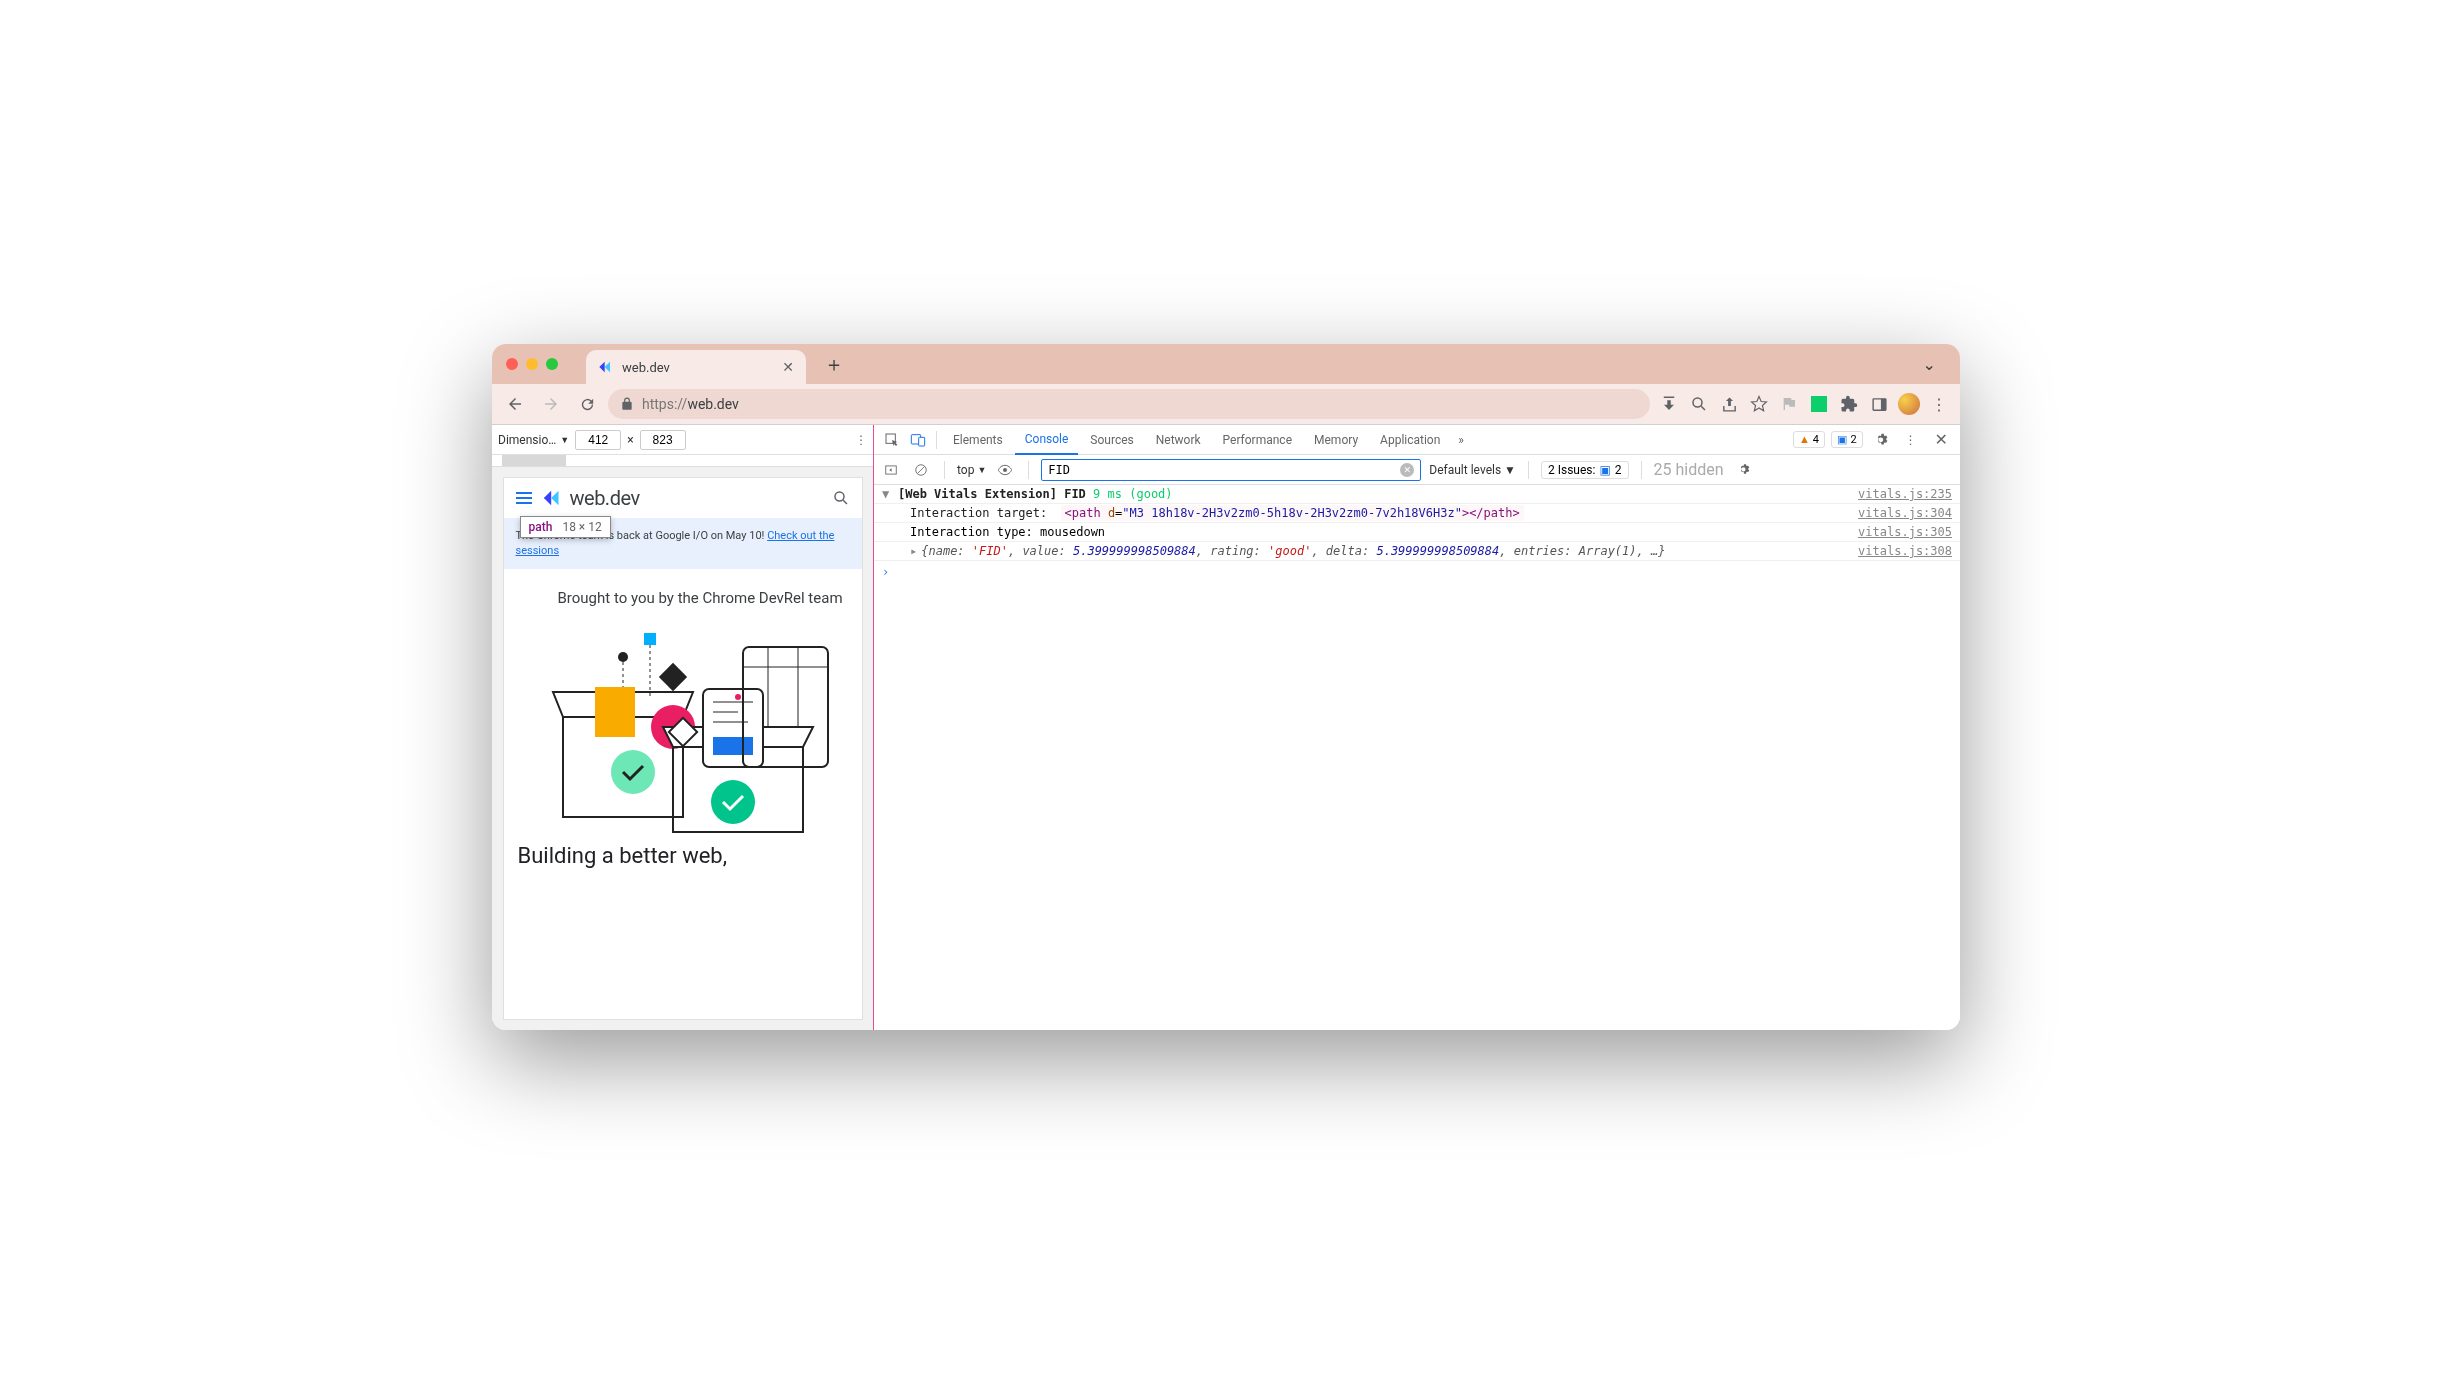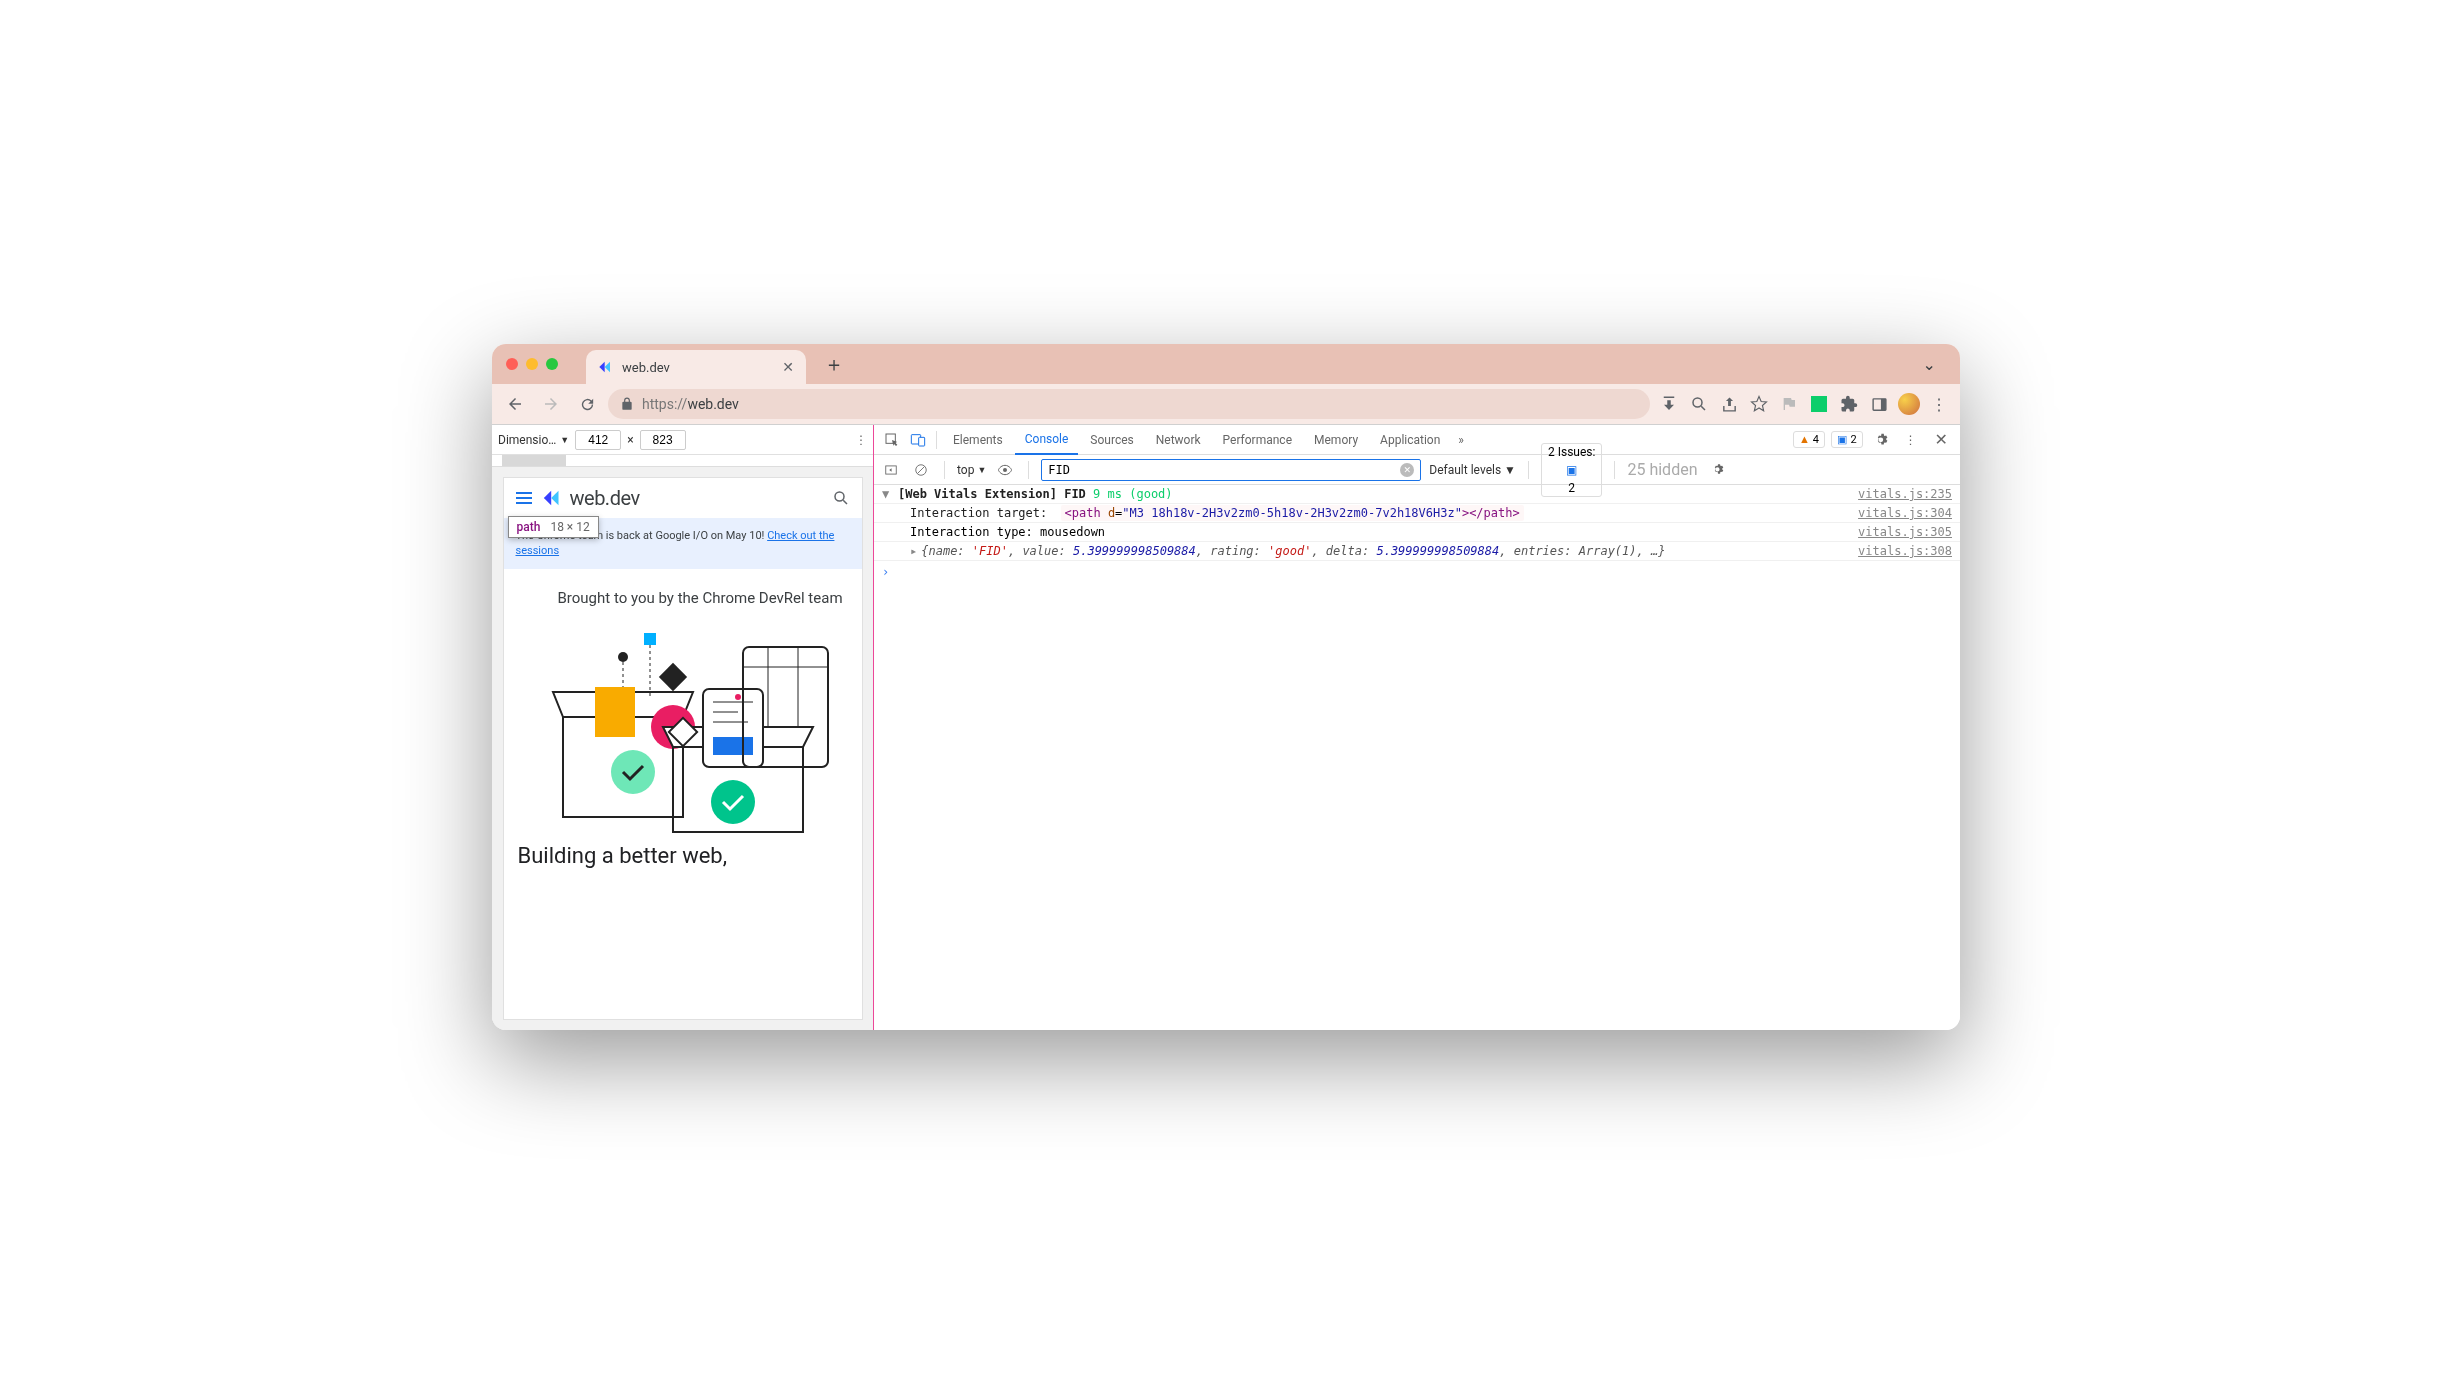--- a/index.html
+++ b/index.html
@@ -149,21 +149,21 @@
   padding: 8px 12px;
   position: relative;
 }
 .hamburger { display:flex; flex-direction:column; gap:3px; }
 .hamburger span { width:16px; height:2px; background:#1a73e8; }
 .webdev-logo { display:flex; align-items:center; gap:6px; }
 .webdev-logo .txt { font-size:20px; color:#3c4043; letter-spacing:-0.5px; }
 .search-icn { margin-left:auto; color:#5f6368; width:18px; height:18px; }
 .tooltip {
   position: absolute;
-  left: 4px; top: 38px;
+  left: 16px; top: 38px;
   background: #fff;
   border: 1px solid #888;
   box-shadow: 0 2px 6px rgba(0,0,0,0.25);
   padding: 3px 8px;
   font-size: 12px;
   display: flex;
   gap: 10px;
   align-items: center;
 }
 .tooltip .el { color: #881280; font-weight: 500; }
@@ -250,21 +250,21 @@
   font-family: Menlo, monospace;
 }
 .clear-x {
   width: 14px; height: 14px; border-radius: 50%; background: #bbb;
   color: #fff; display:flex; align-items:center; justify-content:center;
   font-size: 9px; cursor: pointer;
 }
 .levels { display:flex; align-items:center; gap:3px; cursor:pointer; font-size:12px; color:#333; }
 .issues-btn {
   border: 1px solid #ddd; border-radius: 3px; padding: 1px 6px;
-  display:flex; align-items:center; gap:4px; cursor:pointer; font-size:12px;flex-direction:column;
+  display:flex; align-items:center; gap:4px; cursor:pointer; font-size:12px;
 }
 .issues-btn .chip { color:#1a73e8; }
 .hidden-txt { color: #aaa; font-size: 16px; text-align: right; }
 
 .con-body {
   flex: 1;
   overflow: auto;
   font-family: Menlo, Consolas, monospace;
   font-size: 12px;
 }

